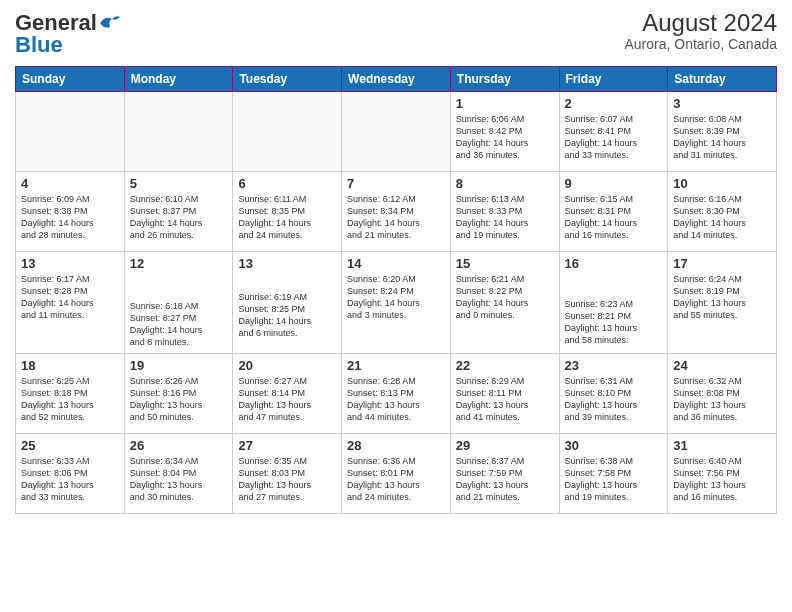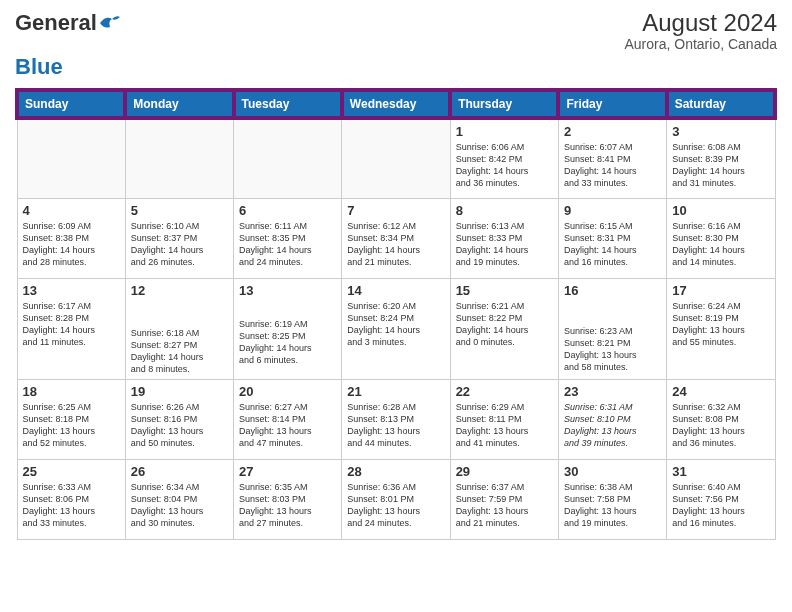--- a/index.html
+++ b/index.html
@@ -17,21 +17,20 @@
     .header-area {
       display: flex;
       justify-content: space-between;
       align-items: flex-start;
       margin-bottom: 8px;
     }
     .logo {
       display: flex;
       flex-direction: column;
       align-items: flex-start;
-      gap: 22px;
     }
     .title-area {
       text-align: right;
     }
     .month-year {
       font-size: 24px;
       font-weight: normal;
       color: #333;
       line-height: 1.1;
     }
@@ -44,21 +43,21 @@
       border-collapse: collapse;
       table-layout: fixed;
     }
     .calendar-table th {
       background-color: #1a6fb5;
       color: #fff;
       text-align: left;
       padding: 5px 6px;
       font-size: 12px;
       font-weight: bold;
-      border: 4px solid #701a75;
+      border: 1px solid #701a75;
     }
     .calendar-table td {
       border: 1px solid #ccc;
       vertical-align: top;
       padding: 4px 5px;
       font-size: 9.5px;
       color: #333;
       height: 80px;
       background: #fff;
     }
@@ -272,21 +271,21 @@
           </td>
           <td>
             <span class="day-number">22</span>
             <div class="day-info" style="white-space: pre-line;">Sunrise: 6:29 AM
 Sunset: 8:11 PM
 Daylight: 13 hours
 and 41 minutes.</div>
           </td>
           <td>
             <span class="day-number">23</span>
-            <div class="day-info" style="white-space: pre-line; font-style: italic;">Sunrise: 6:31 AM
+            <div class="day-info" style="white-space: pre-line;">Sunrise: 6:31 AM
 Sunset: 8:10 PM
 Daylight: 13 hours
 and 39 minutes.</div>
           </td>
           <td>
             <span class="day-number">24</span>
             <div class="day-info" style="white-space: pre-line;">Sunrise: 6:32 AM
 Sunset: 8:08 PM
 Daylight: 13 hours
 and 36 minutes.</div>

